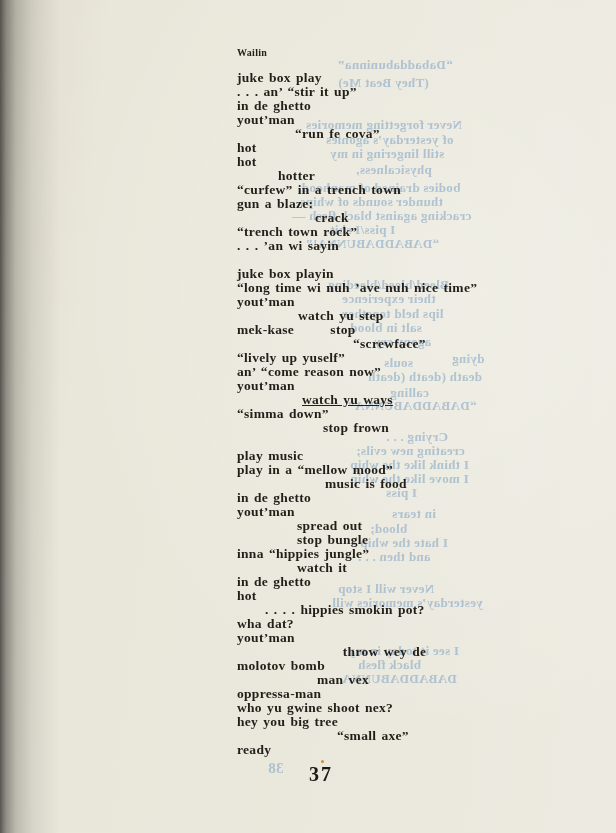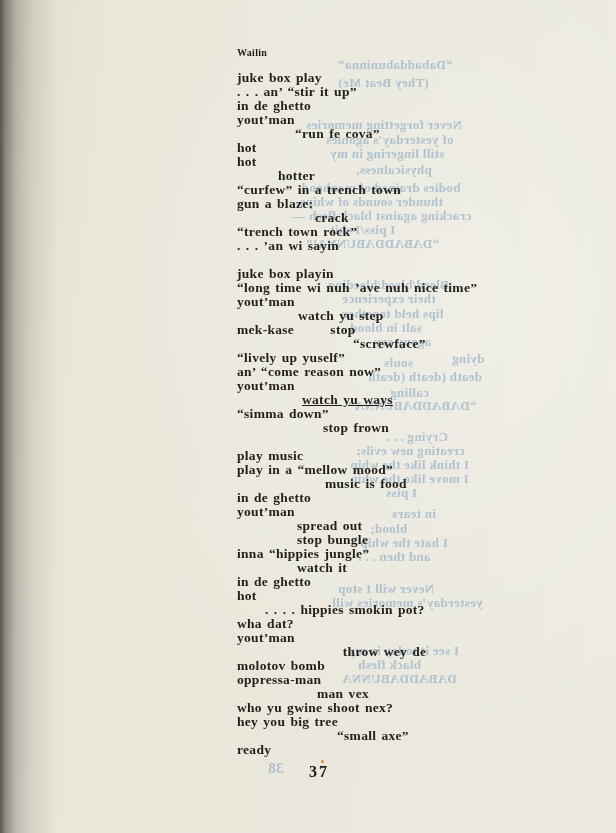--- a/index.html
+++ b/index.html
@@ -39,21 +39,21 @@
     transform:scaleX(-1);
     color:rgba(124,160,194,0.55);
     font-weight:700; font-size:13px; line-height:13px;
     letter-spacing:0.3px;
     filter:blur(0.5px);
     pointer-events:none;
   }
 
   .page-number {
     position:absolute; left:309px; top:763px;
-    font-weight:700; font-size:16px; color:#1d1a16; letter-spacing:2px;
+    font-weight:700; font-size:20px; color:#1d1a16; letter-spacing:2px;
   }
   .speck {
     position:absolute; left:321px; top:760px; width:3px; height:3px;
     border-radius:50%; background:#cf8f2e;
   }
 </style>
 </head>
 <body>
 
 <div class="page">
@@ -136,22 +136,22 @@
         <div class="poem-line" style="margin-left: 60px;">stop bungle</div>
         <div class="poem-line">inna “hippies jungle”</div>
         <div class="poem-line" style="margin-left: 60px;">watch it</div>
         <div class="poem-line">in de ghetto</div>
         <div class="poem-line">hot</div>
         <div class="poem-line" style="margin-left: 28px;">. . . . hippies smokin pot?</div>
         <div class="poem-line">wha dat?</div>
         <div class="poem-line">yout’man</div>
         <div class="poem-line" style="margin-left: 55px; text-align: center;">throw wey de</div>
         <div class="poem-line">molotov bomb</div>
+        <div class="poem-line" style="margin-left: 80px;">man vex</div>
         <div class="poem-line">oppressa-man</div>
-        <div class="poem-line" style="margin-left: 80px;">man vex</div>
         <div class="poem-line">who yu gwine shoot nex?</div>
         <div class="poem-line">hey you big tree</div>
         <div class="poem-line" style="margin-left: 100px;">“small axe”</div>
         <div class="poem-line">ready</div>
       </div>
   </div>
 
   <div class="speck"></div>
 
   <div class="page-number">37</div>

